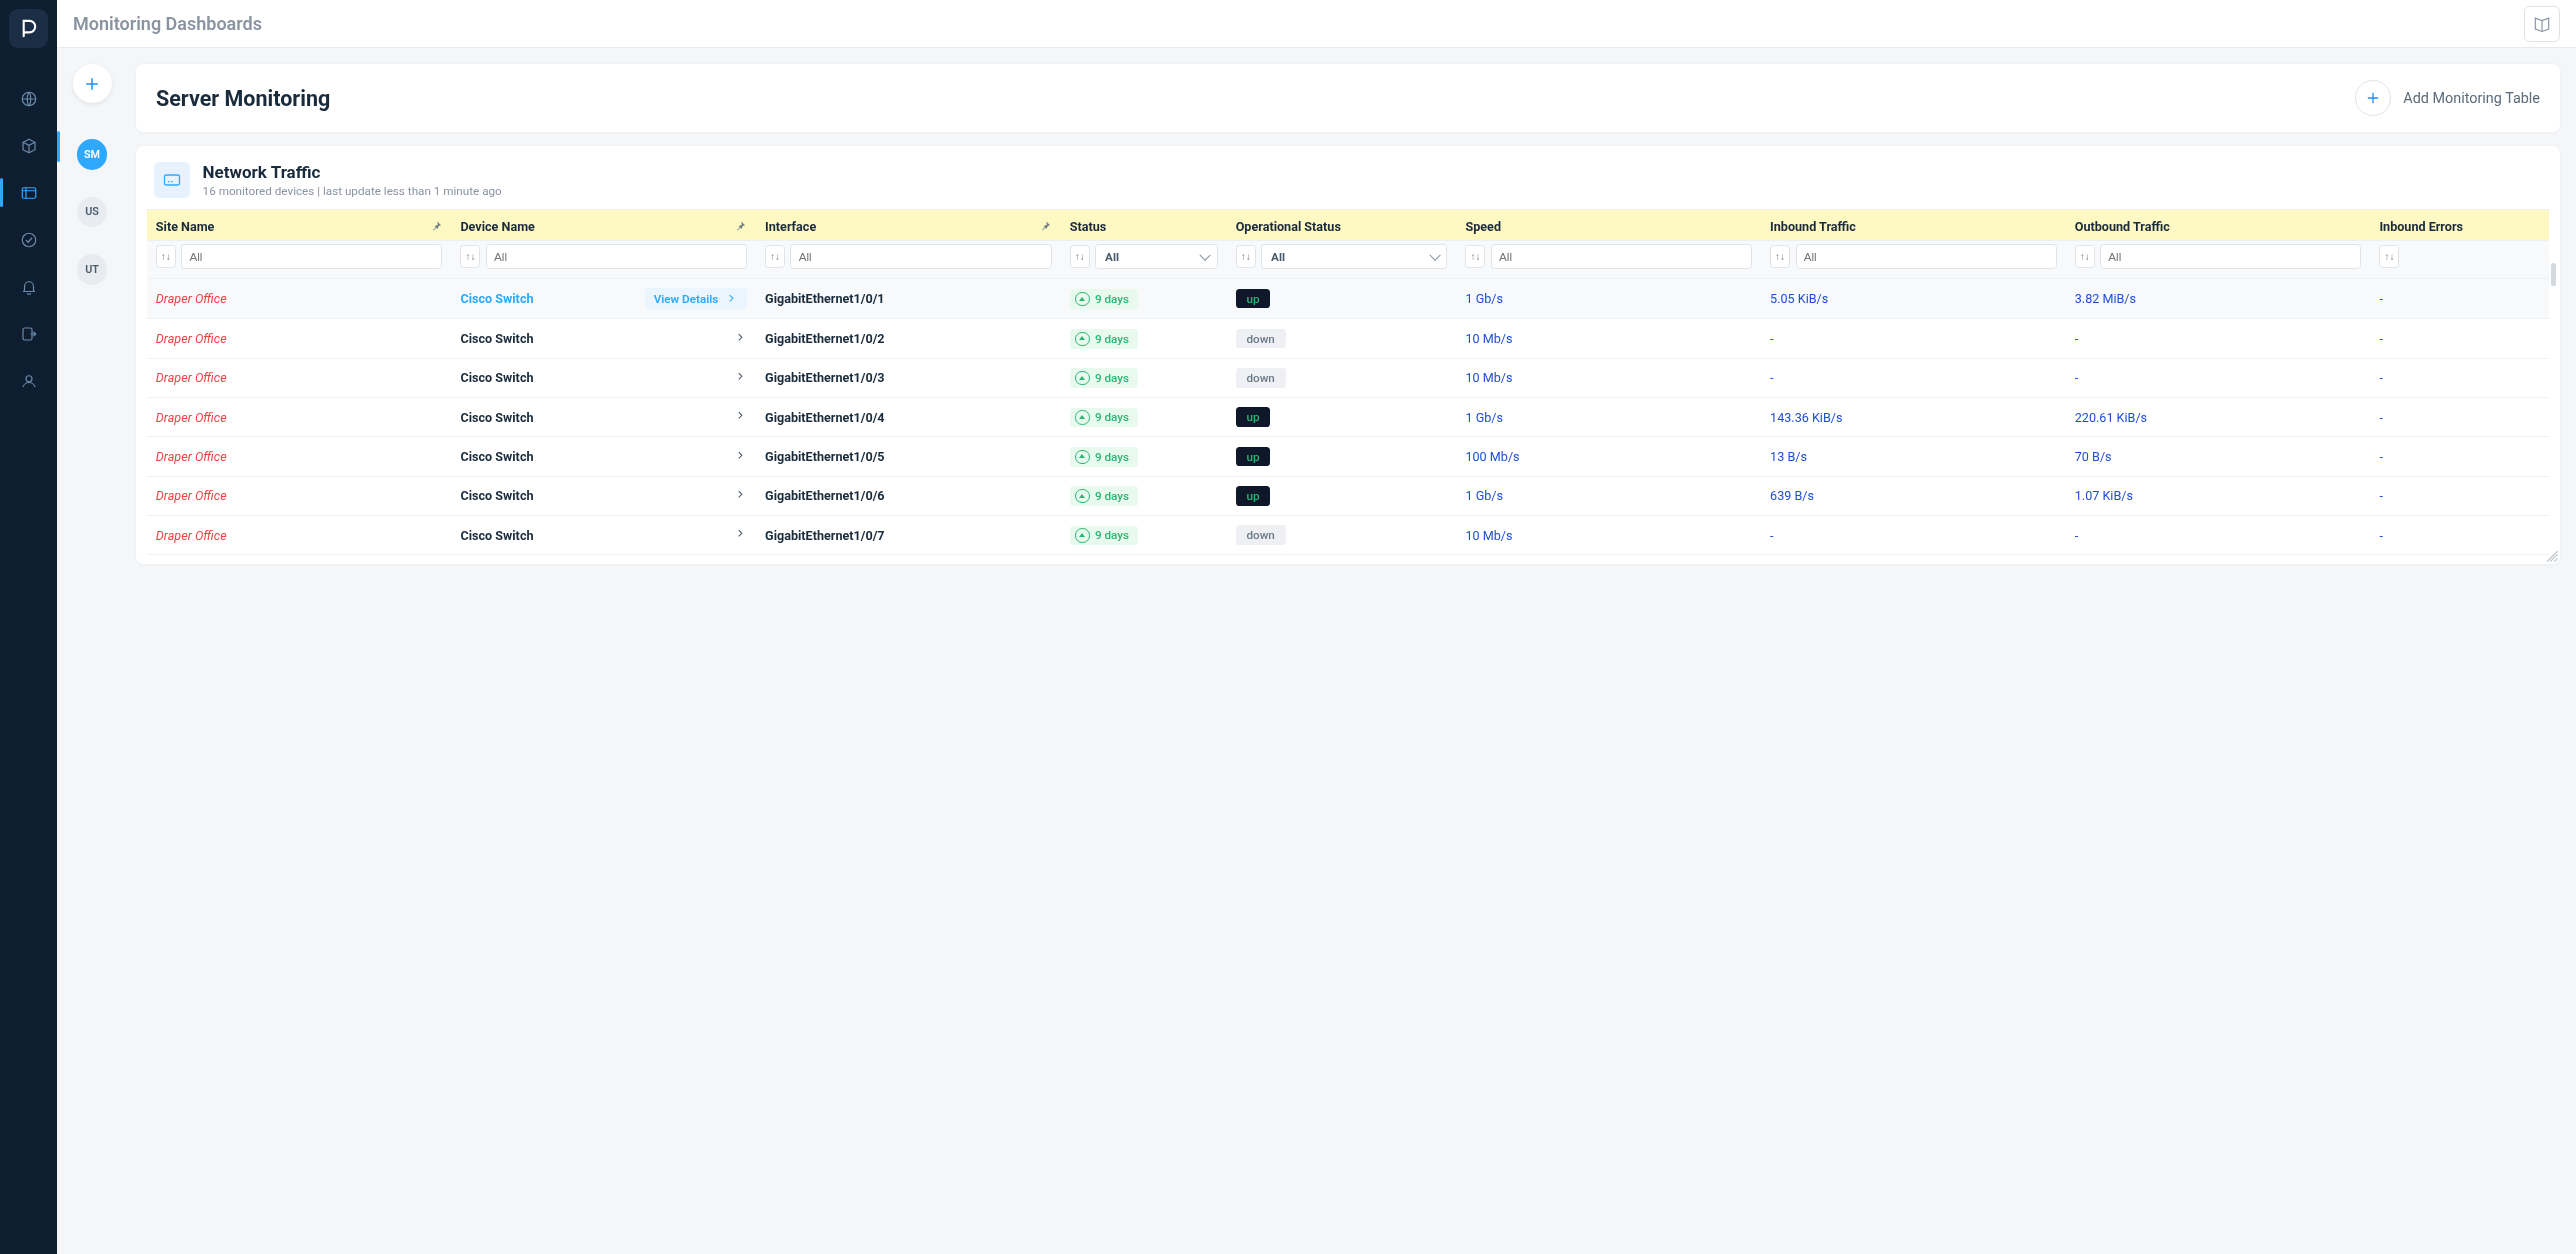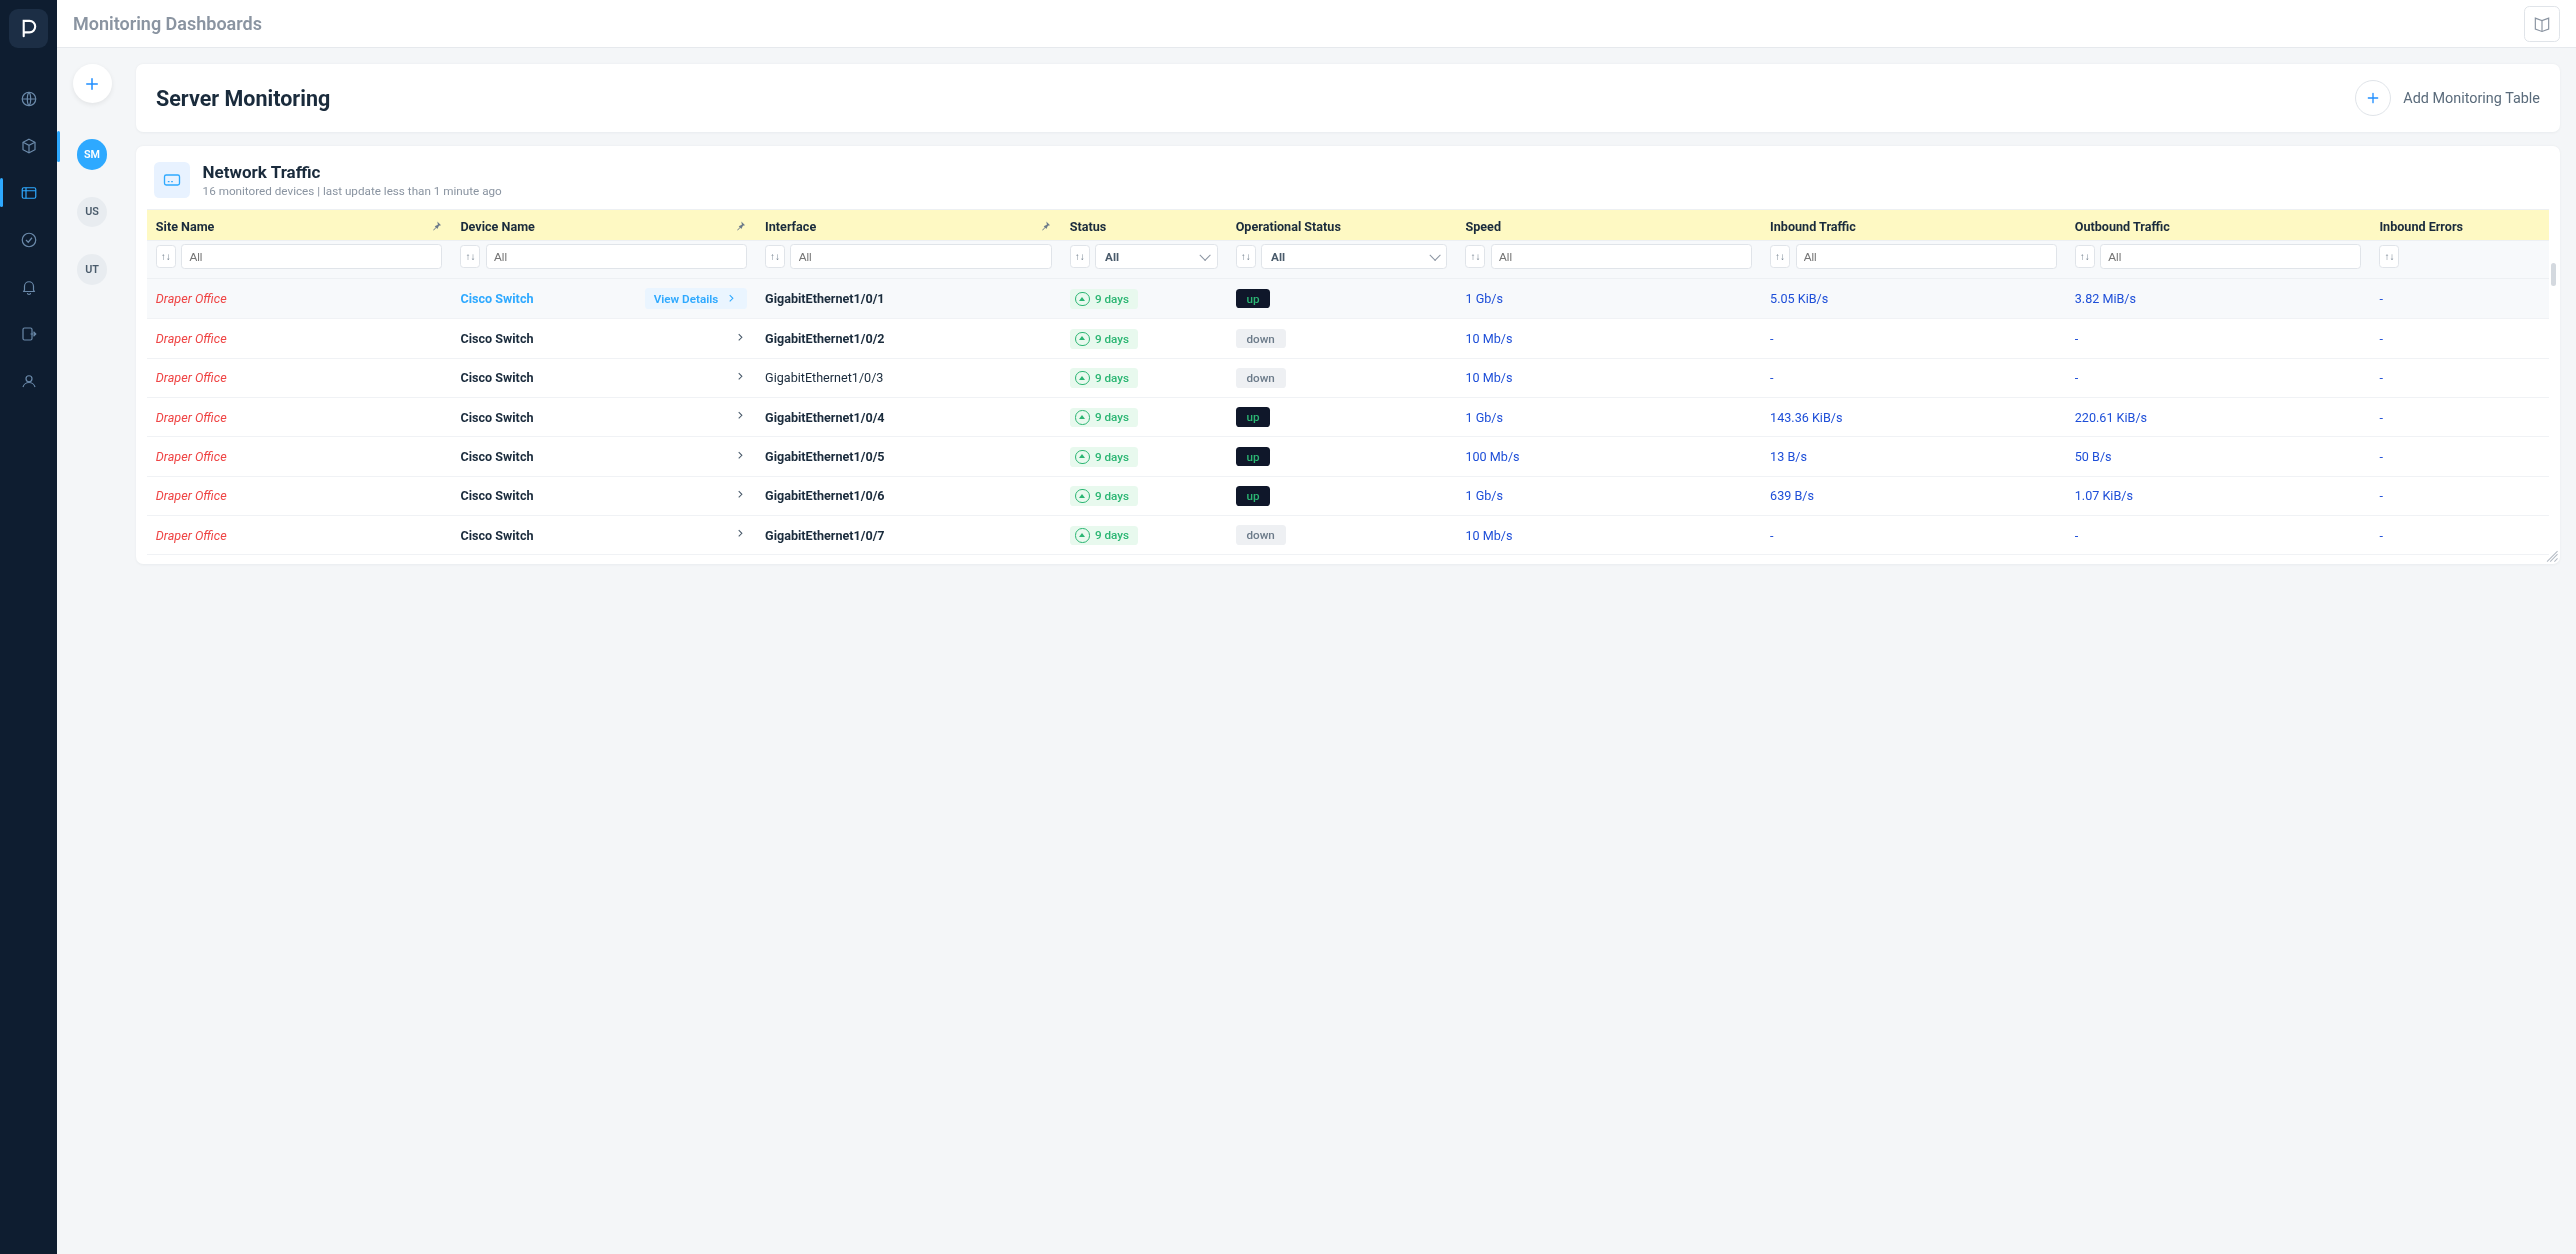--- a/index.html
+++ b/index.html
@@ -354,21 +354,21 @@
                 <tr>
                   <td class="site-name">Draper Office</td>
                   <td>
                     <div class="device-cell">
                       <span class="device-name">Cisco Switch</span>
                       <span><svg class="chev" viewBox="0 0 24 24">
                           <path d="M9 6l6 6-6 6"></path>
                         </svg></span>
                     </div>
                   </td>
-                  <td style="font-weight: 400; margin-top: 32px;">GigabitEthernet1/0/3</td>
+                  <td style="font-weight: 700; margin-top: 32px;">GigabitEthernet1/0/3</td>
                   <td><span class="status-pill">
                       <span class="ring"></span>
                       <span>9 days</span>
                     </span></td>
                   <td><span class="op-pill op-down">down</span></td>
                   <td class="num">10 Mb/s</td>
                   <td class="num">-</td>
                   <td class="num">-</td>
                   <td class="num">-</td>
                 </tr>
@@ -404,21 +404,21 @@
                     </div>
                   </td>
                   <td style="font-weight: 700;">GigabitEthernet1/0/5</td>
                   <td><span class="status-pill">
                       <span class="ring"></span>
                       <span>9 days</span>
                     </span></td>
                   <td><span class="op-pill op-up">up</span></td>
                   <td class="num">100 Mb/s</td>
                   <td class="num">13 B/s</td>
-                  <td class="num">50 B/s</td>
+                  <td class="num">70 B/s</td>
                   <td class="num">-</td>
                 </tr>
                 <tr>
                   <td class="site-name">Draper Office</td>
                   <td>
                     <div class="device-cell">
                       <span class="device-name">Cisco Switch</span>
                       <span><svg class="chev" viewBox="0 0 24 24">
                           <path d="M9 6l6 6-6 6"></path>
                         </svg></span>

